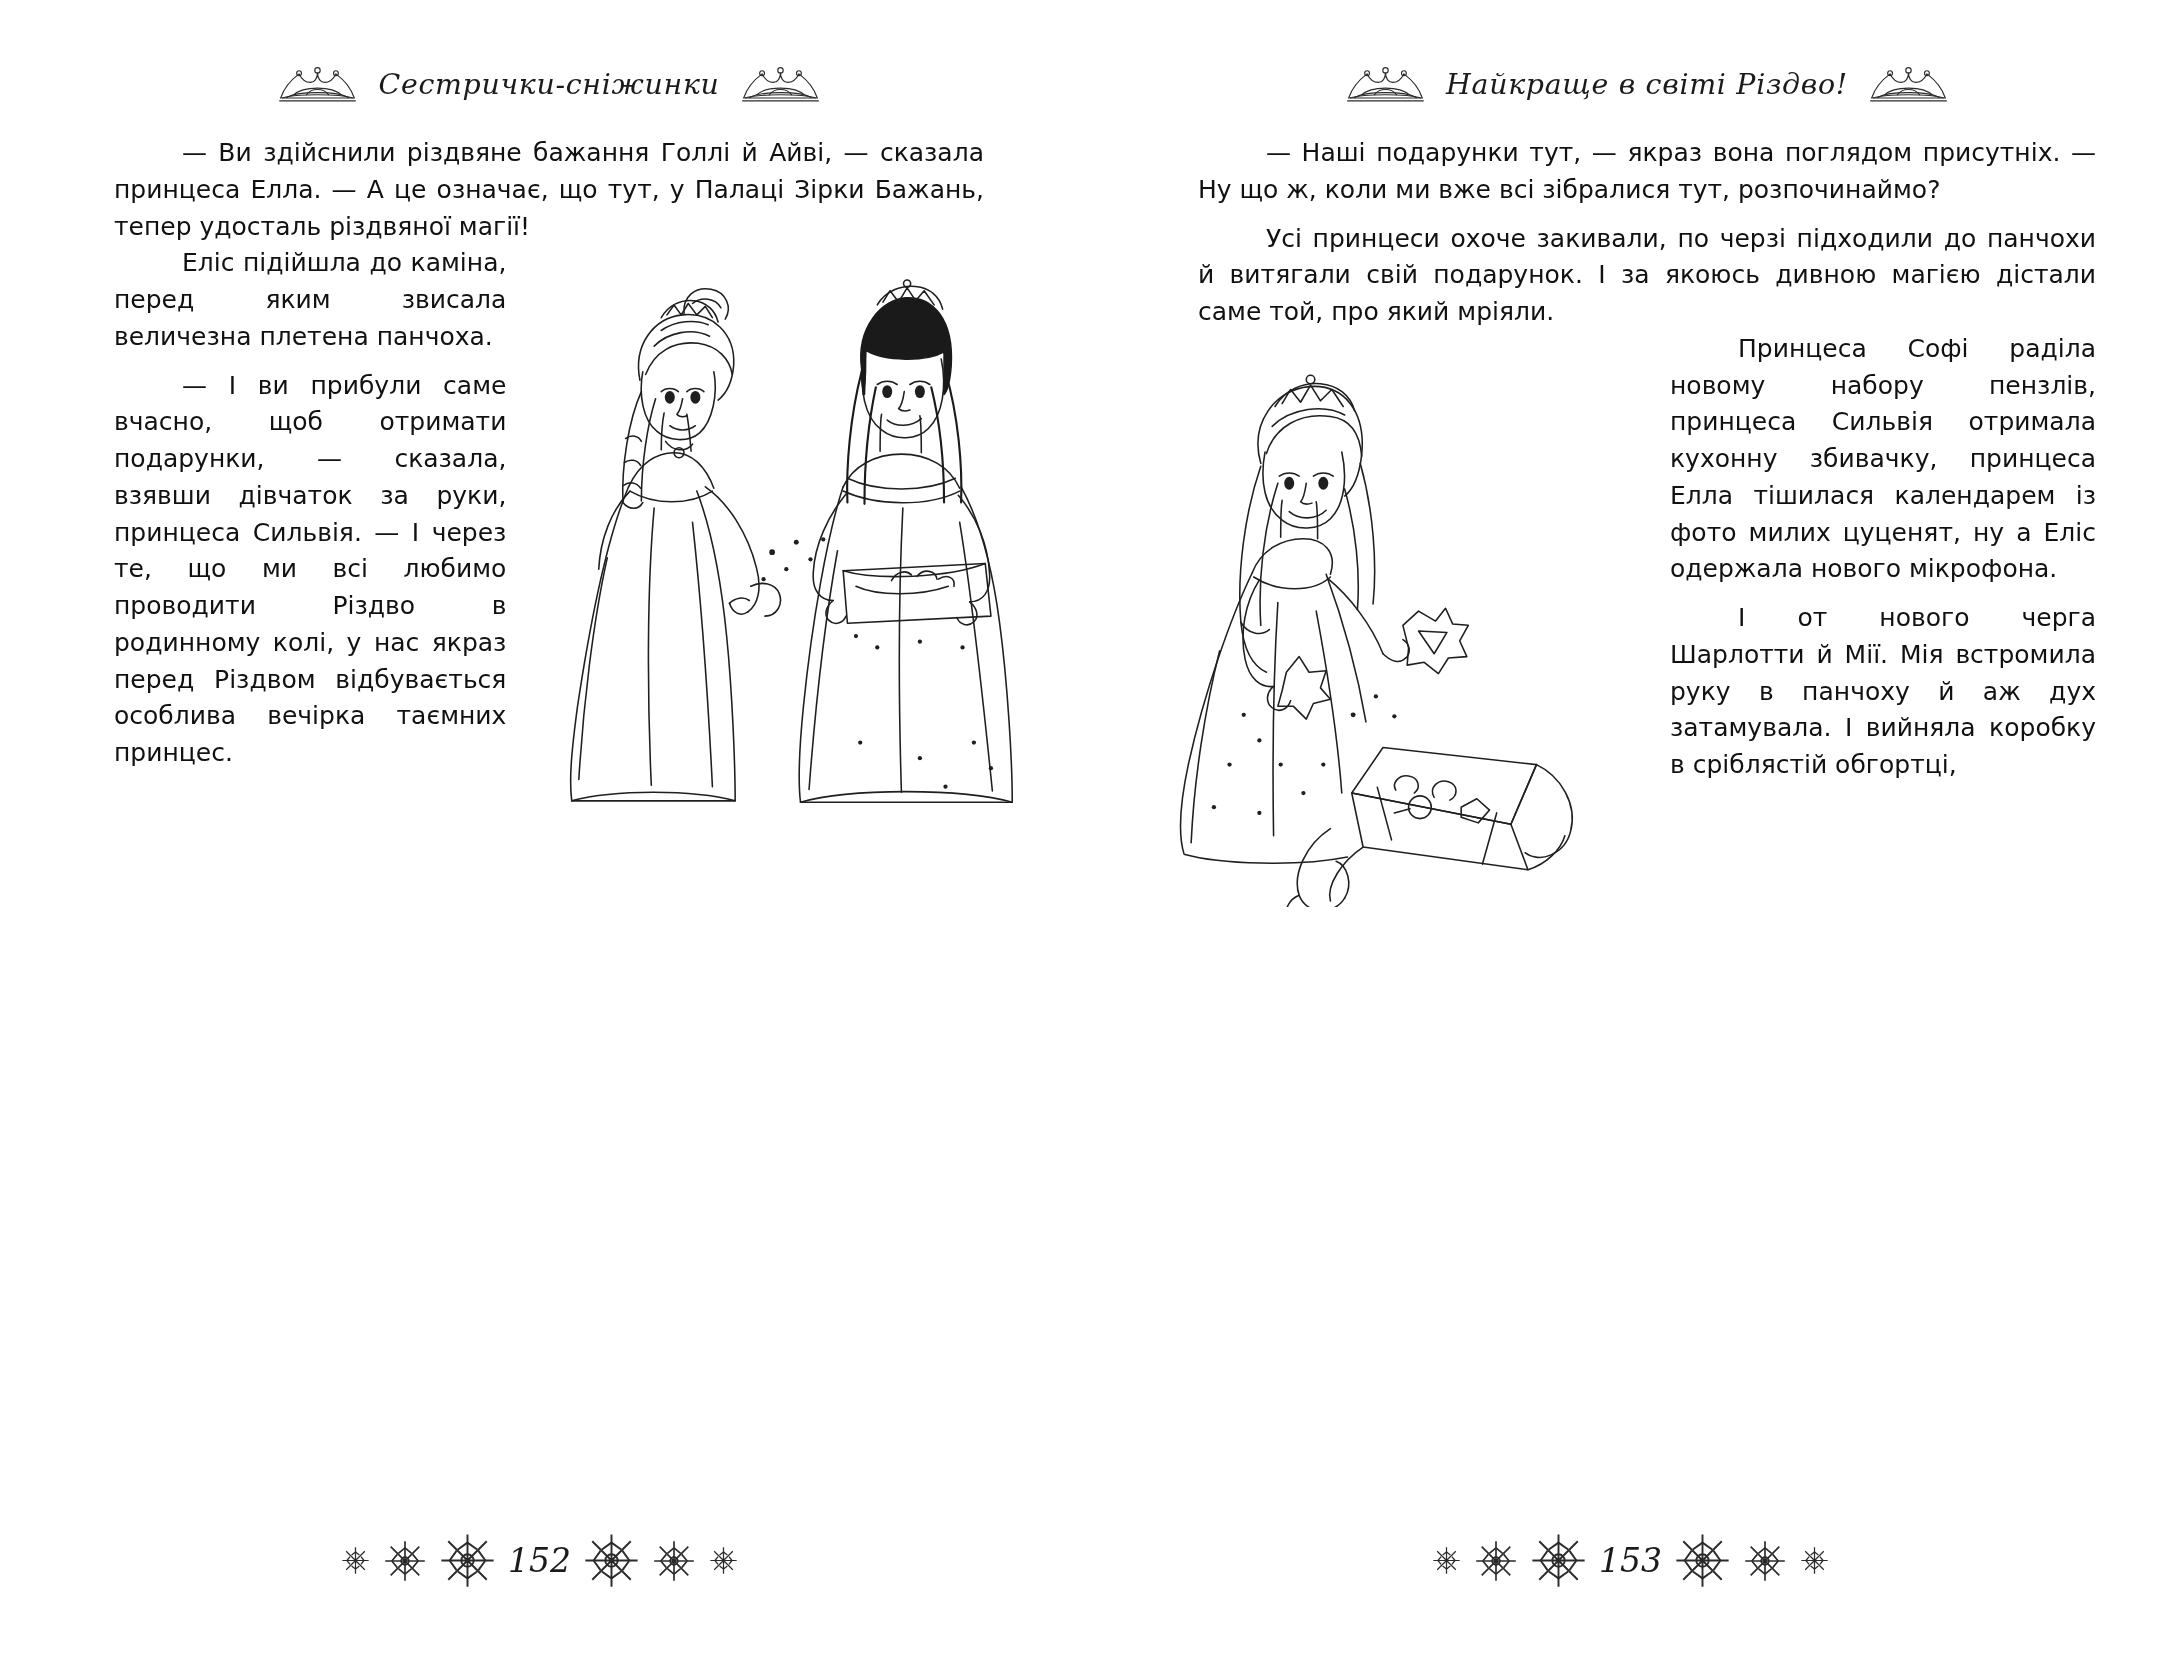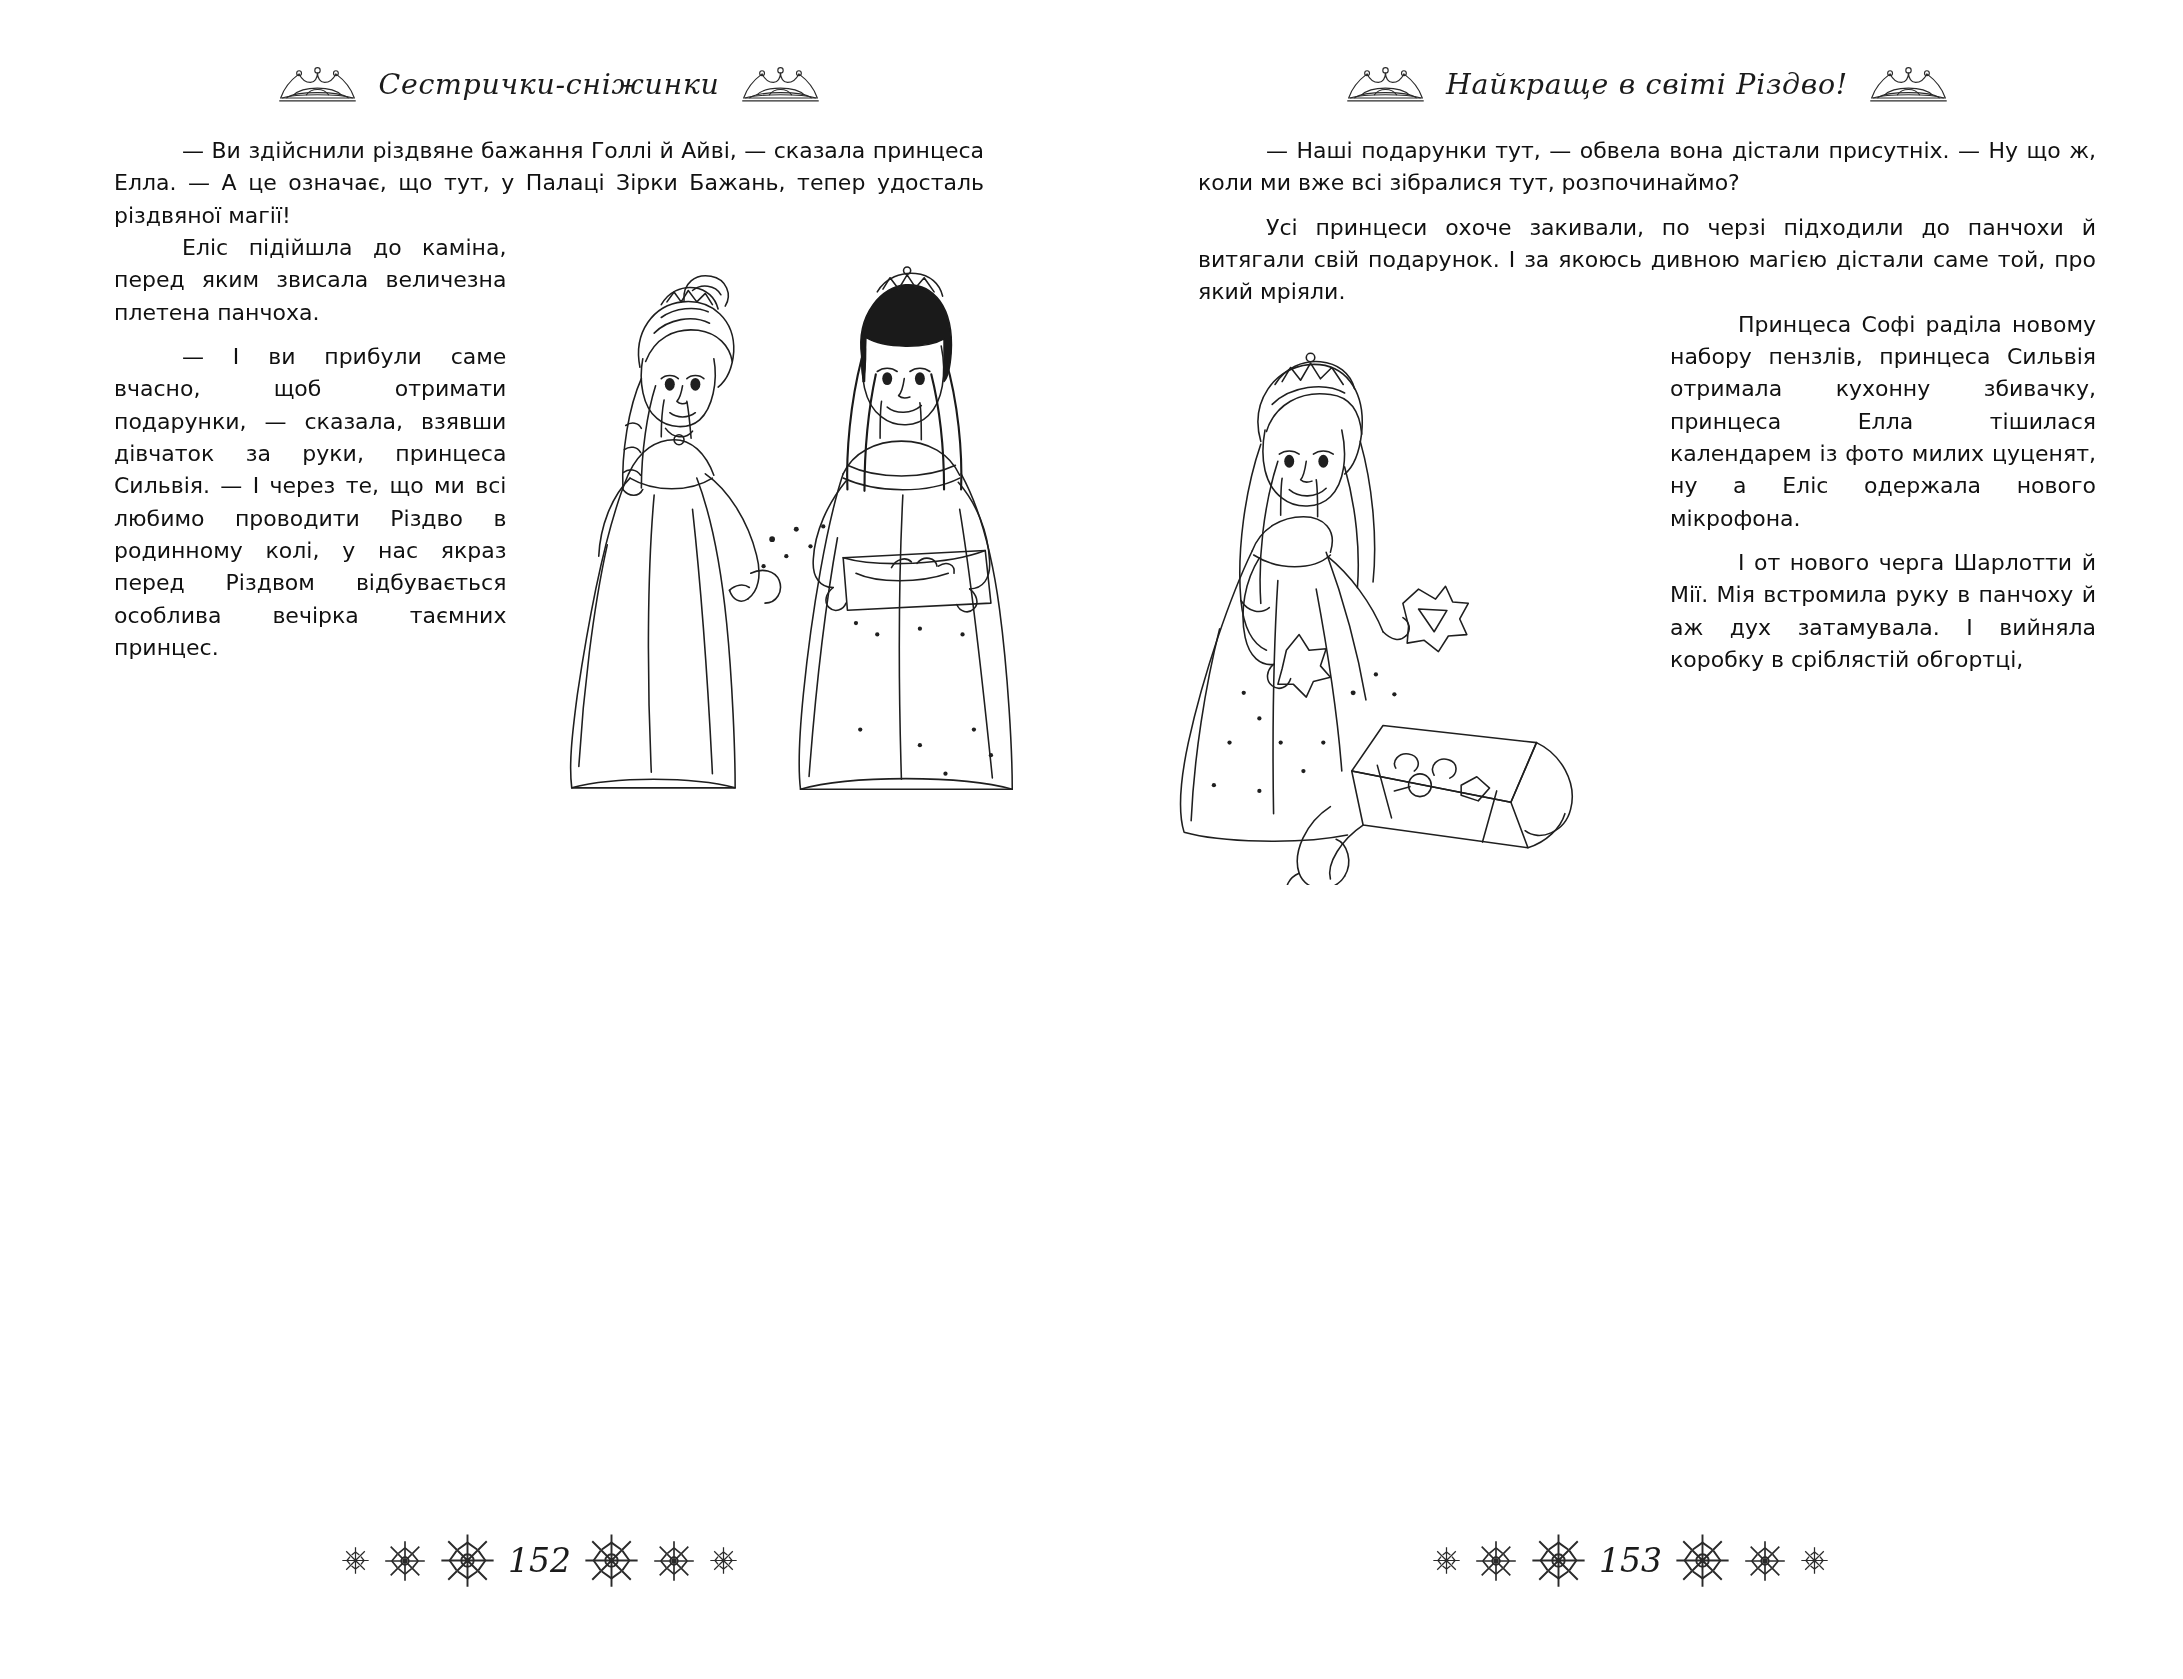--- a/index.html
+++ b/index.html
@@ -50,21 +50,21 @@
     white-space: nowrap;
   }
   .crown {
     width: 85px;
     height: 41px;
     flex: 0 0 auto;
   }
 
   
   .col {
-    font-size: 22px;
+    font-size: 25px;
     line-height: 1.47;
     text-align: justify;
     text-justify: inter-word;
     hyphens: manual;
   }
   .para {
     margin: 0;
     text-indent: 68px;
   }
   .para + .para { margin-top: 12px; }
@@ -379,21 +379,21 @@
             <path d="M44 44 C48 38 52 36 60 36 C68 36 72 38 76 44"></path>
             <path d="M6 52 H114"></path>
           </g>
         </svg>
       
         
       </span>
     </div>
 
     <div class="col text-right-col clearfix">
-      <p class="para">— Наші подарунки тут, — обвела вона дістали присутніх. — Ну що ж, коли ми вже всі зібралися тут, розпочинаймо?</p>
+      <p class="para">— Наші подарунки тут, — якраз вона поглядом присутніх. — Ну що ж, коли ми вже всі зібралися тут, розпочинаймо?</p>
       <p class="para">Усі принцеси охоче закивали, по черзі підходили до панчохи й витягали свій подарунок. І за якоюсь дивною магією дістали саме той, про який мріяли.</p>
 
       <div class="illus-right">
         <svg viewBox="0 0 760 800" xmlns="http://www.w3.org/2000/svg">
           <g fill="none" stroke="#1f1f1f" stroke-width="2.2" stroke-linecap="round" stroke-linejoin="round">
 
             <path d="M196 330 C166 392 128 500 106 600 C94 656 92 700 100 726 C150 740 260 744 330 730"></path>
             <path d="M300 332 C322 392 344 470 356 540"></path>
             <path d="M150 440 C130 520 114 620 110 710"></path>
             <path d="M232 372 C226 470 224 580 226 700"></path>

